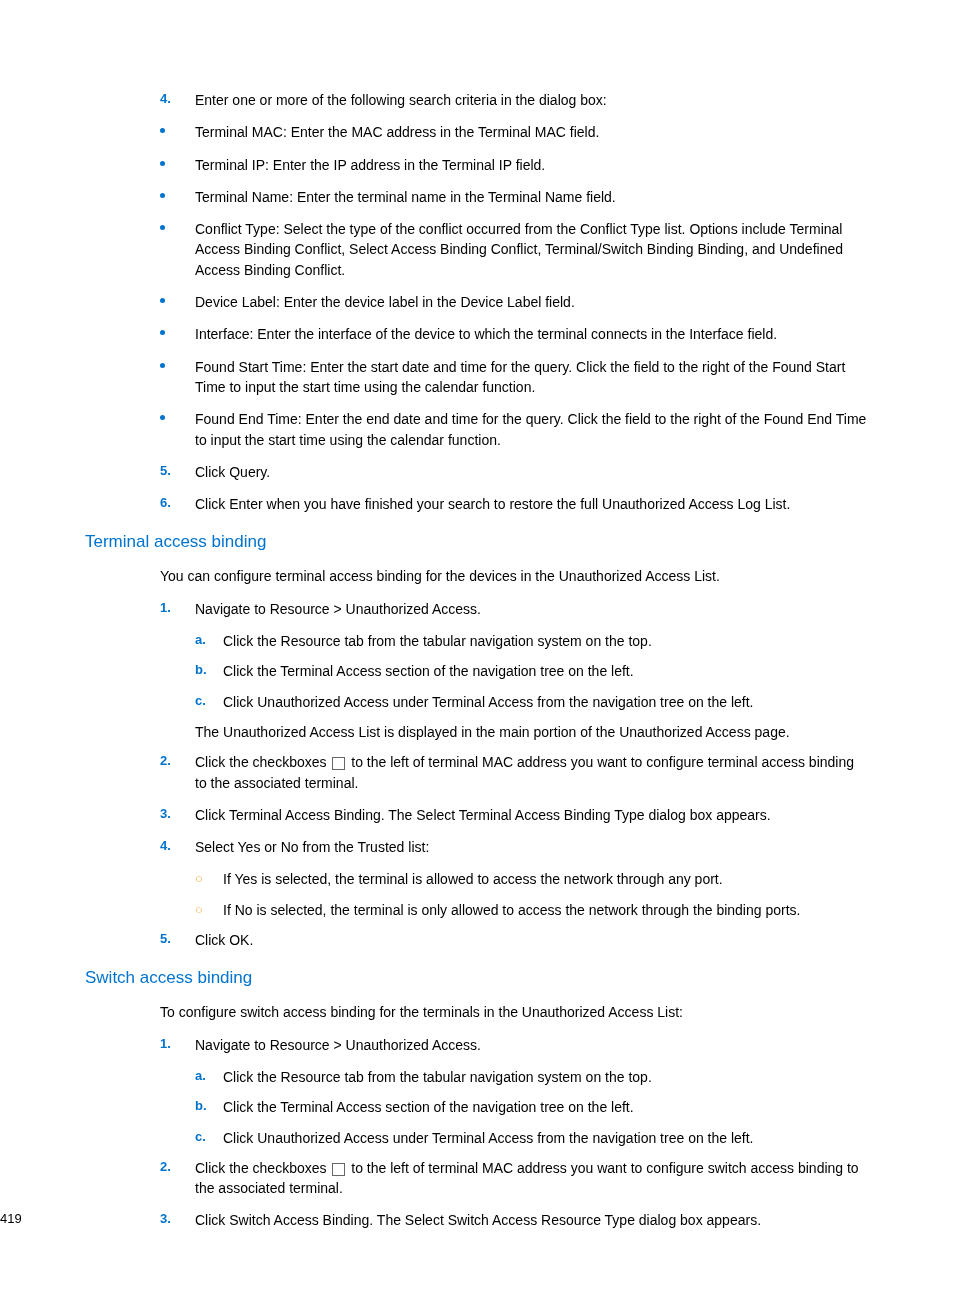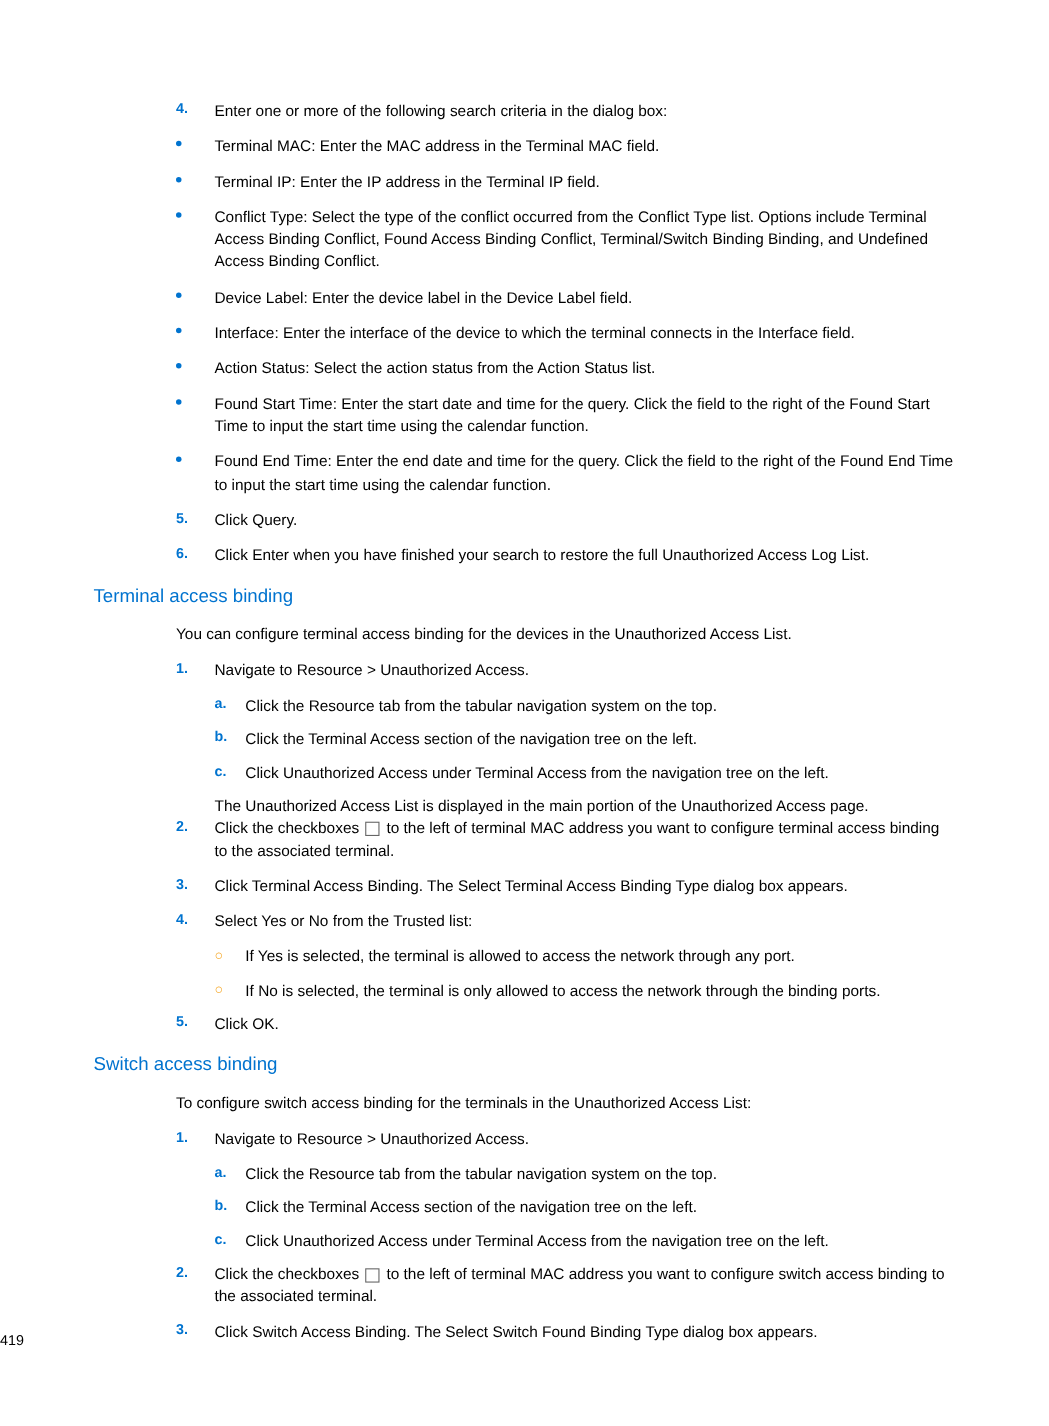--- a/index.html
+++ b/index.html
@@ -7,21 +7,21 @@
 .content{margin-left:75px}
 .row{display:flex;margin-bottom:12px;line-height:1.45}
 .marker{width:35px;flex-shrink:0;color:#0073cf;font-weight:bold;font-size:13px}
 .bullet-dot{width:35px;flex-shrink:0;display:flex;align-items:flex-start;padding-top:6px}
 .bullet-dot::before{content:"";display:block;width:5px;height:5px;background:#0073cf;border-radius:50%}
 .txt{flex:1}
 b{font-weight:normal}
 .subrow{display:flex;margin-bottom:10px;margin-left:35px;line-height:1.45}
 .submarker{width:28px;flex-shrink:0;color:#0073cf;font-weight:bold;font-size:13px}
 .circ{width:28px;flex-shrink:0;color:#f5a623;font-size:13px;padding-top:1px}
-.plain{margin-left:35px;line-height:1.45}
+.plain{margin-left:35px;margin-bottom:10px;line-height:1.45}
 .h2{color:#0073cf;font-size:17px;margin:18px 0 14px -75px}
 .intro{margin-bottom:12px;line-height:1.45}
 .cb{display:inline-block;width:11px;height:11px;border:1px solid #666;vertical-align:middle;margin:0 2px}
 .pagenum{position:absolute;bottom:70px;left:0;width:100%;font-size:13px}
 </style>
 </head>
 <body>
 
 <div class="page">
 <div class="content">
@@ -33,33 +33,33 @@
 <div class="row">
         <div class="bullet-dot"></div>
         <div class="txt"><b>Terminal MAC</b>: Enter the MAC address in the <b>Terminal MAC</b> field.</div>
       </div>
 <div class="row">
         <div class="bullet-dot"></div>
         <div class="txt"><b>Terminal IP</b>: Enter the IP address in the <b>Terminal IP</b> field.</div>
       </div>
 <div class="row">
         <div class="bullet-dot"></div>
-        <div class="txt"><b>Conflict Type</b>: Select the type of the conflict occurred from the <b>Conflict Type</b> list. Options include <b>Terminal Access Binding Conflict</b>, <b>Found Access Binding Conflict</b>, <b>Terminal/Switch Binding Binding</b>, and <b>Undefined Access Binding Conflict</b>.</div>
+        <div class="txt"><b>Terminal Name</b>: Enter the terminal name in the <b>Terminal Name</b> field.</div>
+      </div>
+<div class="row">
+        <div class="bullet-dot"></div>
+        <div class="txt"><b>Conflict Type</b>: Select the type of the conflict occurred from the <b>Conflict Type</b> list. Options include <b>Terminal Access Binding Conflict</b>, <b>Select Access Binding Conflict</b>, <b>Terminal/Switch Binding Binding</b>, and <b>Undefined Access Binding Conflict</b>.</div>
       </div>
 <div class="row">
         <div class="bullet-dot"></div>
         <div class="txt"><b>Device Label</b>: Enter the device label in the <b>Device Label</b> field.</div>
       </div>
 <div class="row">
         <div class="bullet-dot"></div>
         <div class="txt"><b>Interface</b>: Enter the interface of the device to which the terminal connects in the <b>Interface</b> field.</div>
-      </div>
-<div class="row">
-        <div class="bullet-dot"></div>
-        <div class="txt"><b>Action Status</b>: Select the action status from the <b>Action Status</b> list.</div>
       </div>
 <div class="row">
         <div class="bullet-dot"></div>
         <div class="txt"><b>Found Start Time</b>: Enter the start date and time for the query. Click the field to the right of the <b>Found Start Time</b> to input the start time using the calendar function.</div>
       </div>
 <div class="row">
         <div class="bullet-dot"></div>
         <div class="txt"><b>Found End Time</b>: Enter the end date and time for the query. Click the field to the right of the <b>Found End Time</b> to input the start time using the calendar function.</div>
       </div>
 <div class="row">
@@ -132,18 +132,18 @@
 <div class="subrow">
         <div class="submarker">c.</div>
         <div class="txt">Click <b>Unauthorized Access</b> under <b>Terminal Access</b> from the navigation tree on the left.</div>
       </div>
 <div class="row">
         <div class="marker">2.</div>
         <div class="txt">Click the checkboxes <span class="cb"></span> to the left of terminal MAC address you want to configure switch access binding to the associated terminal.</div>
       </div>
 <div class="row">
         <div class="marker">3.</div>
-        <div class="txt">Click <b>Switch Access Binding</b>. The <b>Select Switch Found Binding Type</b> dialog box appears.</div>
+        <div class="txt">Click <b>Switch Access Binding</b>. The <b>Select Switch Access Resource Type</b> dialog box appears.</div>
       </div>
 
 </div>
 <div class="pagenum">419</div>
 </div>
 
 </body></html>

